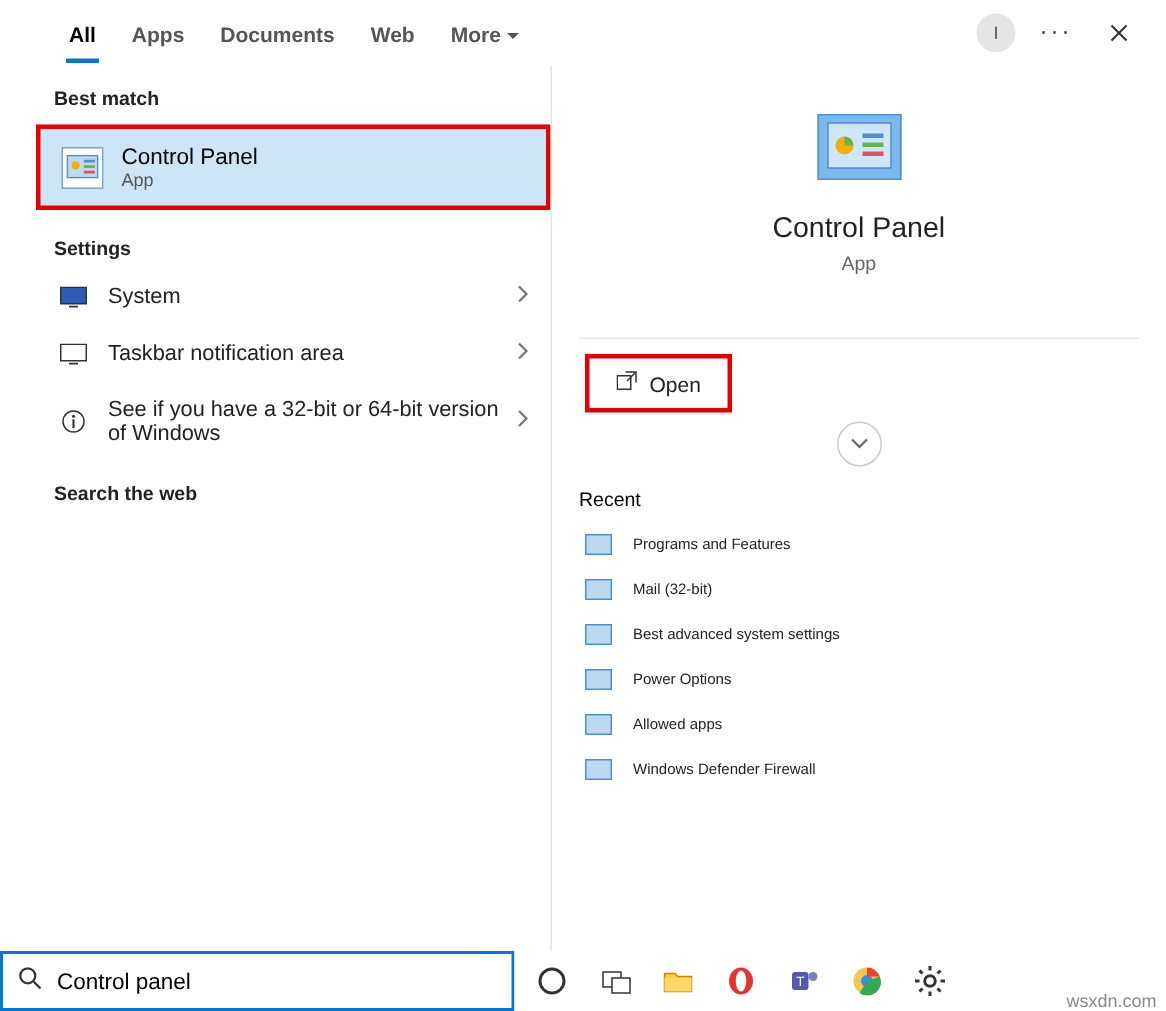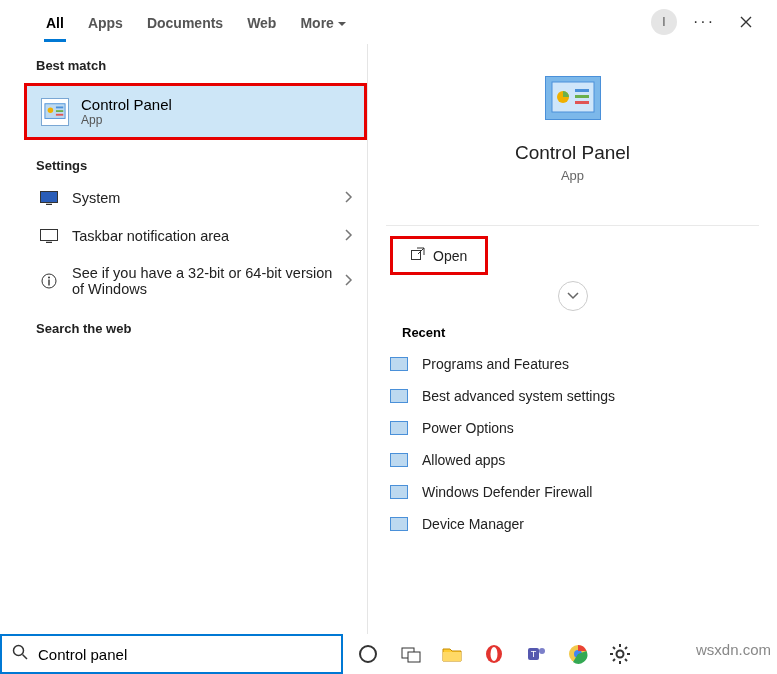--- a/index.html
+++ b/index.html
@@ -28,29 +28,29 @@
 .row .chev { color:#777; }
 .row .ico { width:22px; display:flex; justify-content:center; color:#333; }
 .detail-top { display:flex; flex-direction:column; align-items:center; padding:18px 0 10px; }
 .big-icon { width:56px; height:44px; border:1px solid #4a90d9; background:#7cb8ea; display:flex; align-items:center; justify-content:center; }
 .big-icon svg { width:44px; height:34px; }
 .detail-title { font-size:19px; margin-top:22px; color:#222; }
 .detail-sub { font-size:13px; color:#666; margin-top:4px; }
 .actions { margin-top:32px; border-top:1px solid #e9e9e9; }
 .open-btn { display:inline-flex; align-items:center; gap:8px; border:3px solid #e60000; padding:8px 18px; margin:10px 0 0 4px; font-size:14px; color:#222; cursor:pointer; }
 .expand { width:30px; height:30px; border:1px solid #ccc; border-radius:50%; display:flex; align-items:center; justify-content:center; margin:6px auto 0; cursor:pointer; color:#666; }
-.recent-h { font-size:13px; font-weight:700; margin:14px 16px 8px; }
-.recent-item { display:flex; align-items:center; gap:14px; padding:8px 4px; font-size:14px; color:#222; cursor:pointer; }
+.recent-h { font-size:13px; font-weight:400; margin:14px 0 8px; }
+.recent-item { display:flex; align-items:center; gap:14px; padding:8px 4px; font-size:10px; color:#222; cursor:pointer; }
 .mini-icon { width:18px; height:14px; border:1px solid #4a90d9; background:#bdd9f0; }
 .searchbar { position:absolute; bottom:0; left:0; width:343px; height:40px; border:2px solid #0078d4; display:flex; align-items:center; padding:0 10px; background:#fff; }
 .searchbar svg { width:16px; height:16px; color:#333; }
 .searchbar input { border:none; outline:none; flex:1; font-size:15px; margin-left:10px; }
 .taskbar { position:absolute; bottom:0; left:343px; right:0; height:40px; display:flex; align-items:center; padding:0 14px; gap:20px; background:#fff; }
 .tb-icon { width:22px; height:22px; display:flex; align-items:center; justify-content:center; }
-.watermark { position:absolute; right:6px; bottom:16px; font-size:15px; color:#888; }
+.watermark { position:absolute; right:6px; bottom:0; font-size:12px; color:#888; }
 .caret::after{content:"";display:inline-block;margin-left:4px;border:4px solid transparent;border-top-color:#555;transform:translateY(2px);}
 .chev svg{width:8px;height:12px;}
 </style>
 </head>
 <body>
 
 <div class="tabs">
   <div class="tab active">All</div>
   <div class="tab">Apps</div>
   <div class="tab">Documents</div>
@@ -160,37 +160,37 @@
           </svg>
       </div>
     </div>
     <div class="recent-h">Recent</div>
     <div class="recent-item">
         <div class="mini-icon"></div>
         <span>Programs and Features</span>
       </div>
     <div class="recent-item">
         <div class="mini-icon"></div>
+        <span>Mail (32-bit)</span>
+      </div>
+    <div class="recent-item">
+        <div class="mini-icon"></div>
         <span>Best advanced system settings</span>
       </div>
     <div class="recent-item">
         <div class="mini-icon"></div>
         <span>Power Options</span>
       </div>
     <div class="recent-item">
         <div class="mini-icon"></div>
         <span>Allowed apps</span>
       </div>
     <div class="recent-item">
         <div class="mini-icon"></div>
         <span>Windows Defender Firewall</span>
-      </div>
-    <div class="recent-item">
-        <div class="mini-icon"></div>
-        <span>Device Manager</span>
       </div>
   </div>
 </div>
 
 <div class="searchbar">
   <span>
     <svg viewBox="0 0 16 16">
         <circle cx="6.5" cy="6.5" r="5" fill="none" stroke="#333" stroke-width="1.5"></circle>
         <line x1="10.5" y1="10.5" x2="15" y2="15" stroke="#333" stroke-width="1.5"></line>
       </svg>

